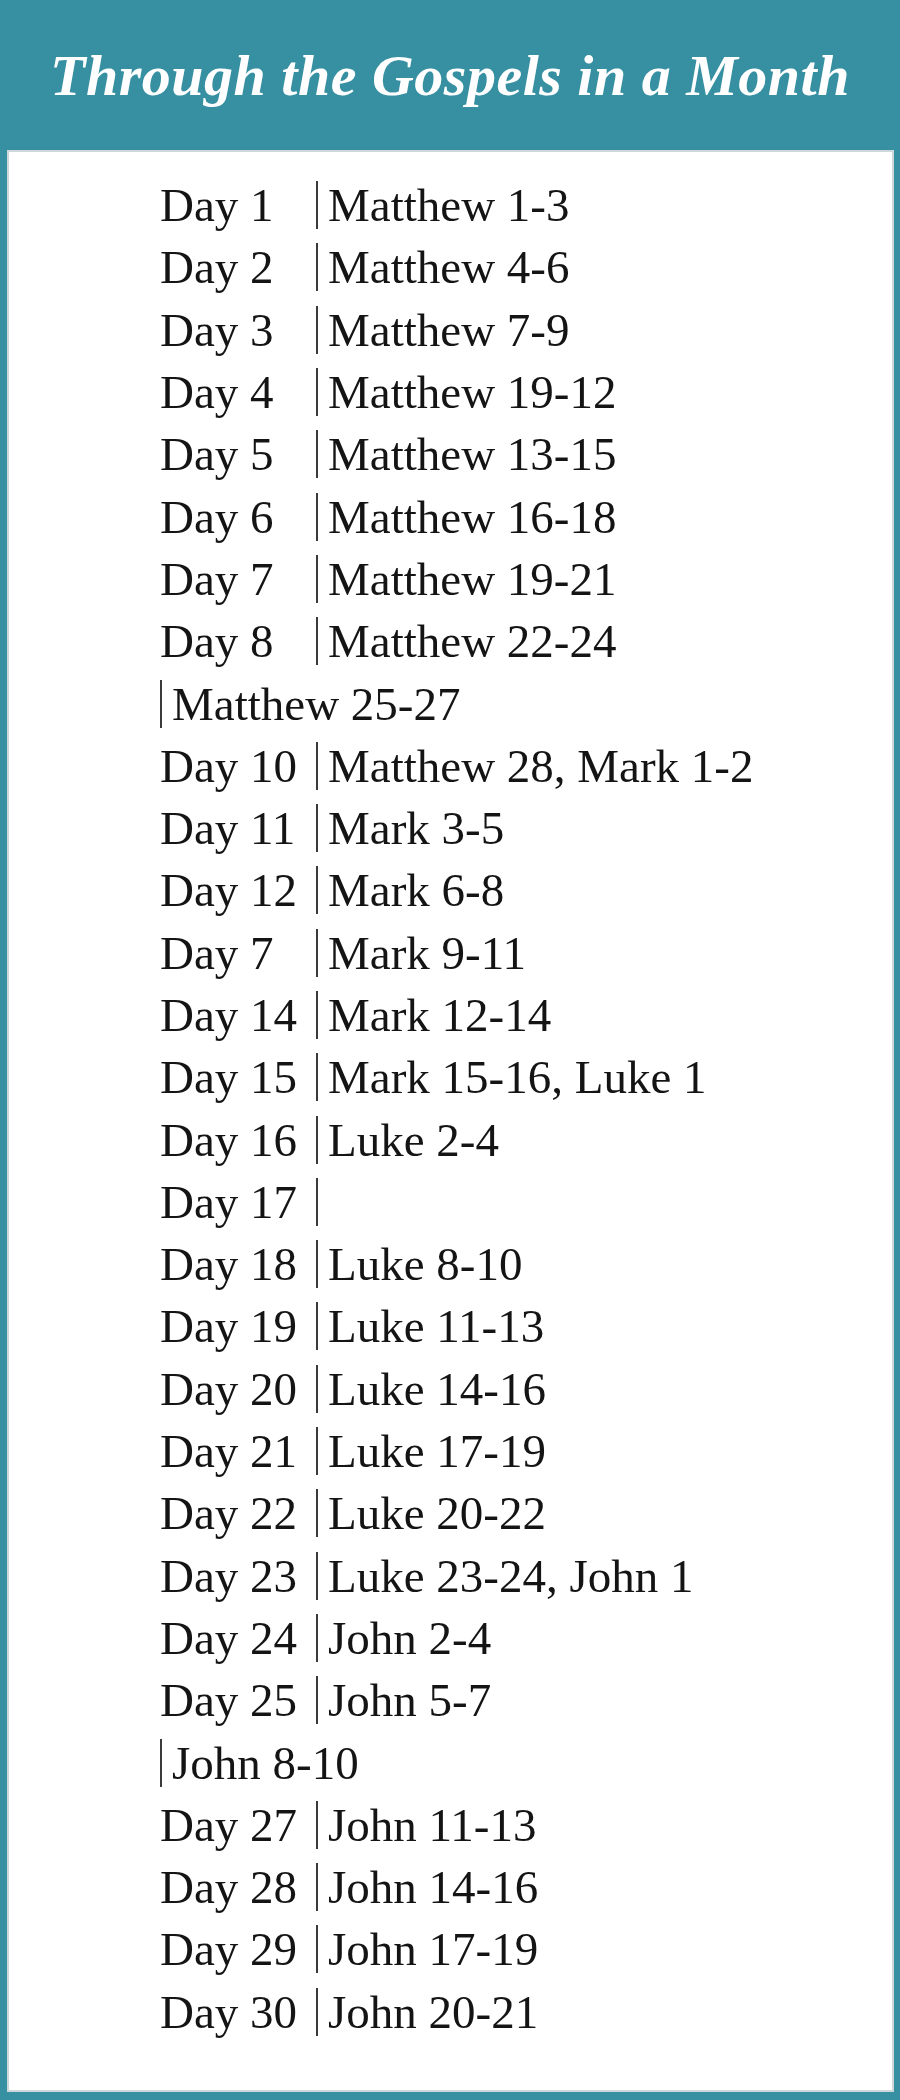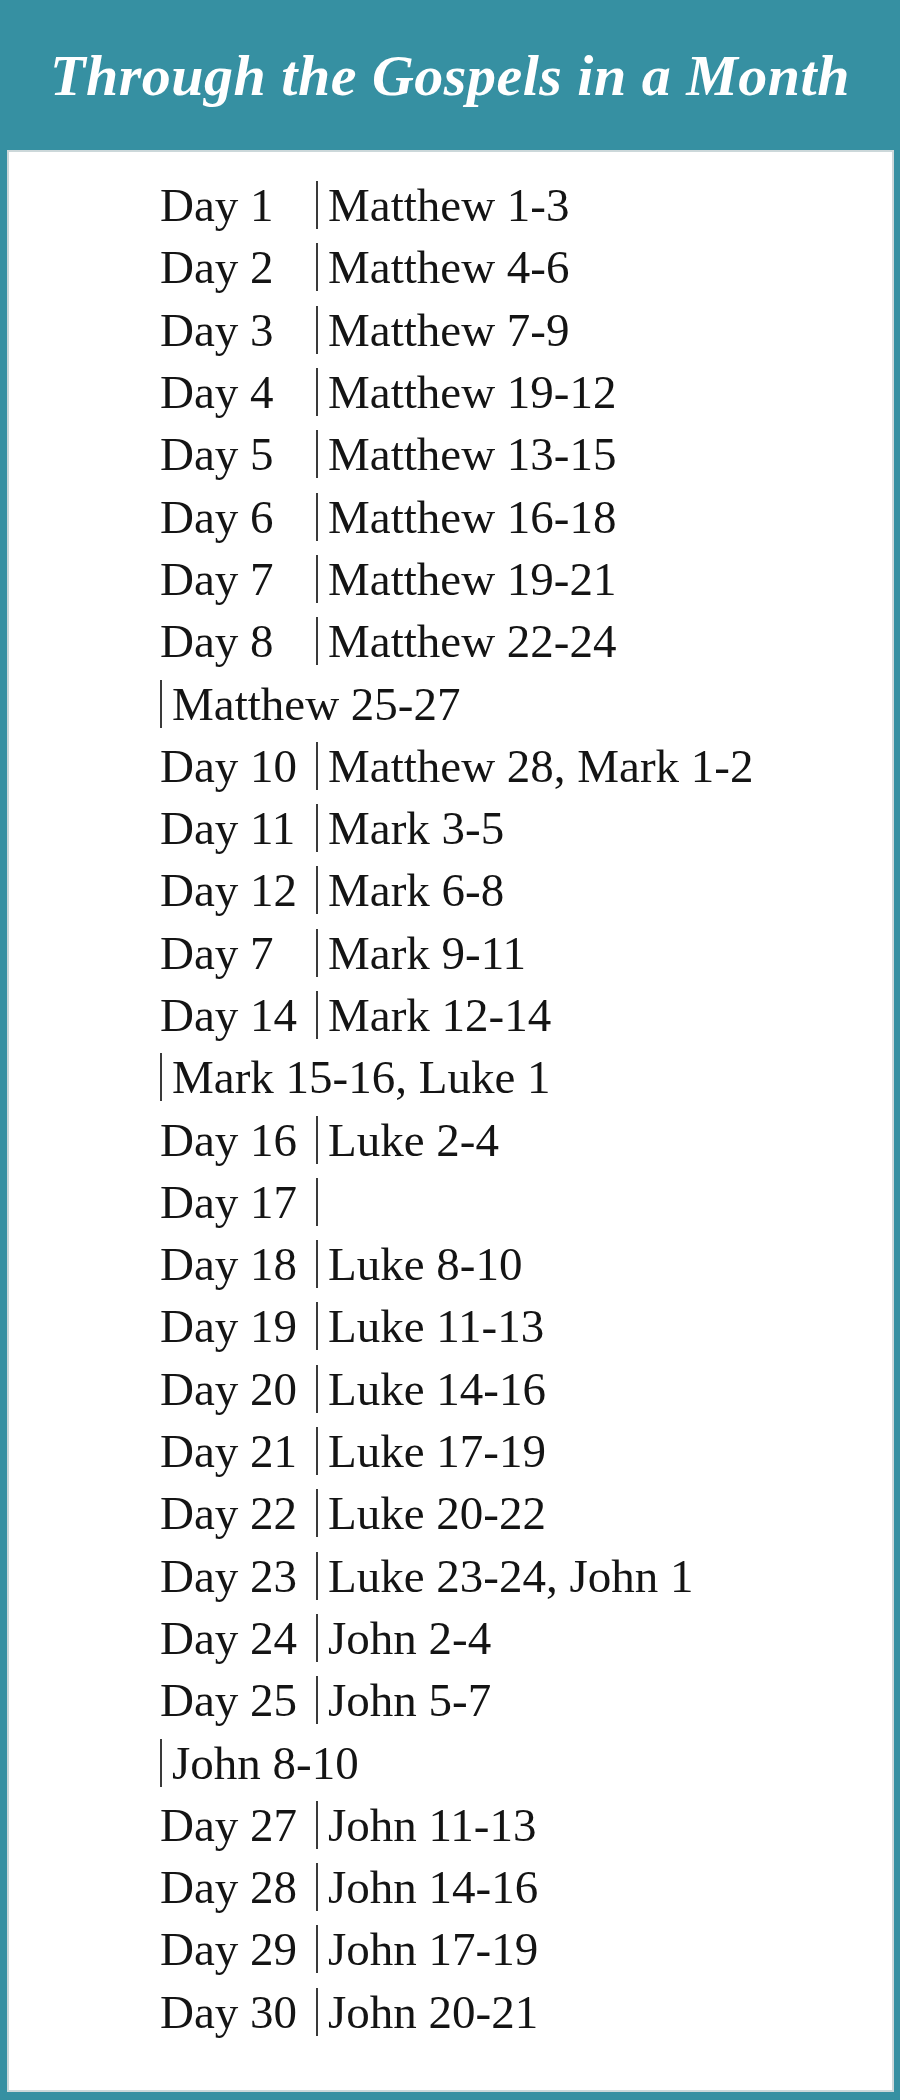--- a/index.html
+++ b/index.html
@@ -157,20 +157,21 @@
     <span class="reading">Mark 9-11</span>
   </li>
 
   <li class="row">
     <span class="day">Day 14</span>
     <span class="sep"></span>
     <span class="reading">Mark 12-14</span>
   </li>
 
   <li class="row">
+    <span class="day">Day 15</span>
     <span class="sep"></span>
     <span class="reading">Mark 15-16, Luke 1</span>
   </li>
 
   <li class="row">
     <span class="day">Day 16</span>
     <span class="sep"></span>
     <span class="reading">Luke 2-4</span>
   </li>
 

